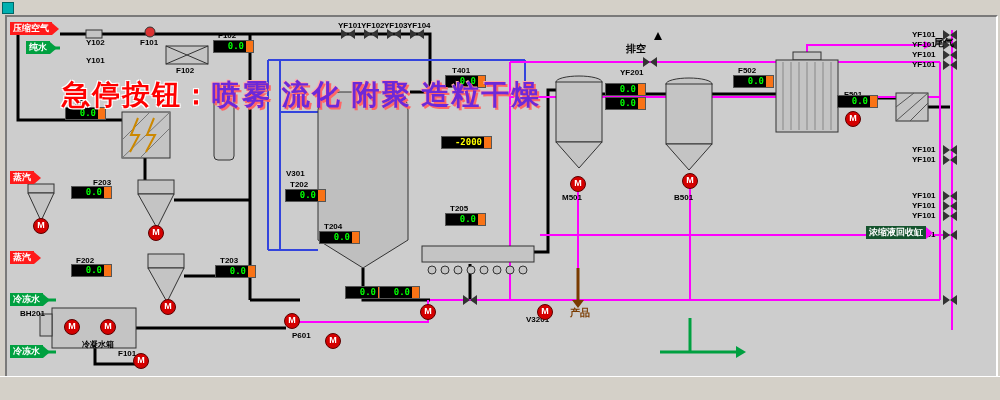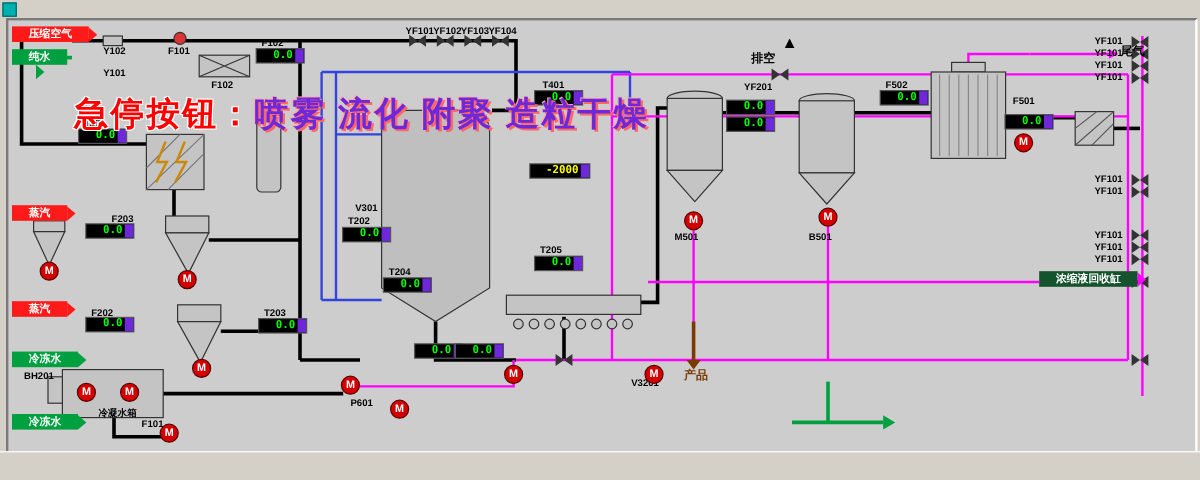--- a/index.html
+++ b/index.html
@@ -7,23 +7,23 @@
   
   #titlebar{position:absolute;left:0;top:0;width:100%;height:15px;background:#d4d0c8;z-index:3;}
   #corner-led{position:absolute;left:2px;top:2px;width:10px;height:10px;background:#00b0b0;border:1px solid #006666;}
   #main-title{position:absolute;left:50%;top:1px;transform:translateX(-60%);font-size:11px;font-weight:bold;color:#000;white-space:nowrap;}
   #maker{position:absolute;right:6px;top:2px;font-size:10px;font-weight:bold;color:#000;white-space:nowrap;}
   
   #diagram-panel{position:absolute;left:5px;top:15px;width:989px;height:360px;background:#cdcdcd;border:2px solid;border-color:#7a7a7a #ffffff #ffffff #7a7a7a;}
   #pipes{position:absolute;left:0;top:0;z-index:2;}
   #overlay{position:absolute;left:0;top:0;width:1000px;height:400px;z-index:5;}
   .tag{position:absolute;font-size:8px;font-weight:bold;color:#000;white-space:nowrap;z-index:5;}
-  .readout{position:absolute;background:#000;color:#00ff00;font-family:"DejaVu Sans Mono","Liberation Mono",monospace;font-size:9px;font-weight:bold;width:30px;height:11px;line-height:11px;text-align:right;padding-right:2px;border-right:7px solid #6d28d9;box-shadow:0 0 0 1px #555;z-index:5;}
+  .readout{position:absolute;background:#000;color:#00ff00;font-family:"DejaVu Sans Mono","Liberation Mono",monospace;font-size:9px;font-weight:bold;width:30px;height:11px;line-height:11px;text-align:right;padding-right:2px;border-right:7px solid #f97316;box-shadow:0 0 0 1px #555;z-index:5;}
   .flow{position:absolute;display:flex;align-items:center;height:13px;z-index:6;white-space:nowrap;}
-  .flow .box{color:#fff;font-size:9px;font-weight:bold;padding:0 14px;height:13px;line-height:13px;}
+  .flow .box{color:#fff;font-size:9px;font-weight:bold;padding:0 3px;height:13px;line-height:13px;}
   .flow .arr{width:0;height:0;border-top:6px solid transparent;border-bottom:6px solid transparent;border-left:7px solid #000;}
   .flow.plain{font-size:10px;font-weight:bold;}
   .pump{position:absolute;width:14px;height:14px;border-radius:50%;background:#d40000;border:1px solid #5a0000;color:#fff;font-size:9px;font-weight:bold;text-align:center;line-height:13px;z-index:6;transform:translate(-50%,-50%);}
   #estop{position:absolute;left:325px;top:130px;width:76px;height:30px;background:#ffe000;border:2px outset #fff4a0;color:#000;font-weight:bold;font-size:13px;z-index:7;font-family:inherit;}
   #watermark{position:absolute;left:62px;top:76px;font-size:28px;font-weight:bold;white-space:nowrap;letter-spacing:2px;z-index:20;pointer-events:none;}
   #wm-prefix{color:#ff0000;text-shadow:1px 1px 0 #ffffff,-1px -1px 0 #ffffff,1px -1px 0 #ffffff,-1px 1px 0 #ffffff;}
   #wm-suffix{color:#6d28d9;text-shadow:2px 2px 0 #ff6666,-1px -1px 0 #ffaaaa;}
   
   #bottombar{position:absolute;left:0;top:376px;width:1000px;height:24px;background:#d4d0c8;border-top:1px solid #fff;z-index:8;}
 </style>
@@ -169,26 +169,26 @@
       <div class="tag" style="left: 86px; top: 56px;">Y101</div>
       <div class="tag" style="left: 176px; top: 66px;">F102</div>
       <div class="tag" style="left: 218px; top: 31px;">F102</div>
       <div class="tag" style="left: 338px; top: 21px;">YF101</div>
       <div class="tag" style="left: 361px; top: 21px;">YF102</div>
       <div class="tag" style="left: 384px; top: 21px; text-align: center;">YF103</div>
       <div class="tag" style="left: 407px; top: 21px;">YF104</div>
       <div class="tag" style="left: 452px; top: 66px;">T401</div>
       <div class="tag" style="left: 620px; top: 68px;">YF201</div>
       <div class="tag" style="left: 738px; top: 66px;">F502</div>
-      <div class="tag" style="left: 844px; top: 80px;">F501</div>
+      <div class="tag" style="left: 844px; top: 90px;">F501</div>
       <div class="tag" style="left: 70px; top: 98px;">T201</div>
       <div class="tag" style="left: 93px; top: 178px;">F203</div>
       <div class="tag" style="left: 76px; top: 256px;">F202</div>
       <div class="tag" style="left: 290px; top: 180px;">T202</div>
-      <div class="tag" style="left: 296px; top: 169px;">V301</div>
+      <div class="tag" style="left: 286px; top: 169px;">V301</div>
       <div class="tag" style="left: 220px; top: 256px;">T203</div>
       <div class="tag" style="left: 324px; top: 222px;">T204</div>
       <div class="tag" style="left: 450px; top: 204px;">T205</div>
       <div class="tag" style="left: 562px; top: 193px;">M501</div>
       <div class="tag" style="left: 674px; top: 193px;">B501</div>
       <div class="tag" style="left: 394px; top: 289px;">VP201</div>
       <div class="tag" style="left: 526px; top: 315px;">V3201</div>
       <div class="tag" style="left: 292px; top: 331px;">P601</div>
       <div class="tag" style="left: 118px; top: 349px;">F101</div>
       <div class="tag" style="left: 20px; top: 309px;">BH201</div>
@@ -216,21 +216,21 @@
       <div class="readout" style="left: 734px; top: 76px;">0.0</div>
       <div class="readout" style="left: 838px; top: 96px;">0.0</div>
       <div class="readout" style="left: 346px; top: 287px;">0.0</div>
       <div class="readout" style="left: 380px; top: 287px;">0.0</div>
       <div class="readout" style="left: 606px; top: 84px;">0.0</div>
       <div class="readout" style="left: 606px; top: 98px;">0.0</div>
       <div class="flow" style="left: 10px; top: 22px;">
         <span class="box" style="background: rgb(255, 26, 26);">压缩空气</span>
         <span class="arr" style="border-left-color: rgb(255, 26, 26);"></span>
       </div>
-      <div class="flow" style="left: 10px; top: 41px; flex-direction: column;">
+      <div class="flow" style="left: 26px; top: 41px;">
         <span class="box" style="background: rgb(0, 160, 64);">纯水</span>
         <span class="arr" style="border-left-color: rgb(0, 160, 64);"></span>
       </div>
       <div class="flow" style="left: 10px; top: 171px;">
         <span class="box" style="background: rgb(255, 26, 26);">蒸汽</span>
         <span class="arr" style="border-left-color: rgb(255, 26, 26);"></span>
       </div>
       <div class="flow" style="left: 10px; top: 251px;">
         <span class="box" style="background: rgb(255, 26, 26);">蒸汽</span>
         <span class="arr" style="border-left-color: rgb(255, 26, 26);"></span>

